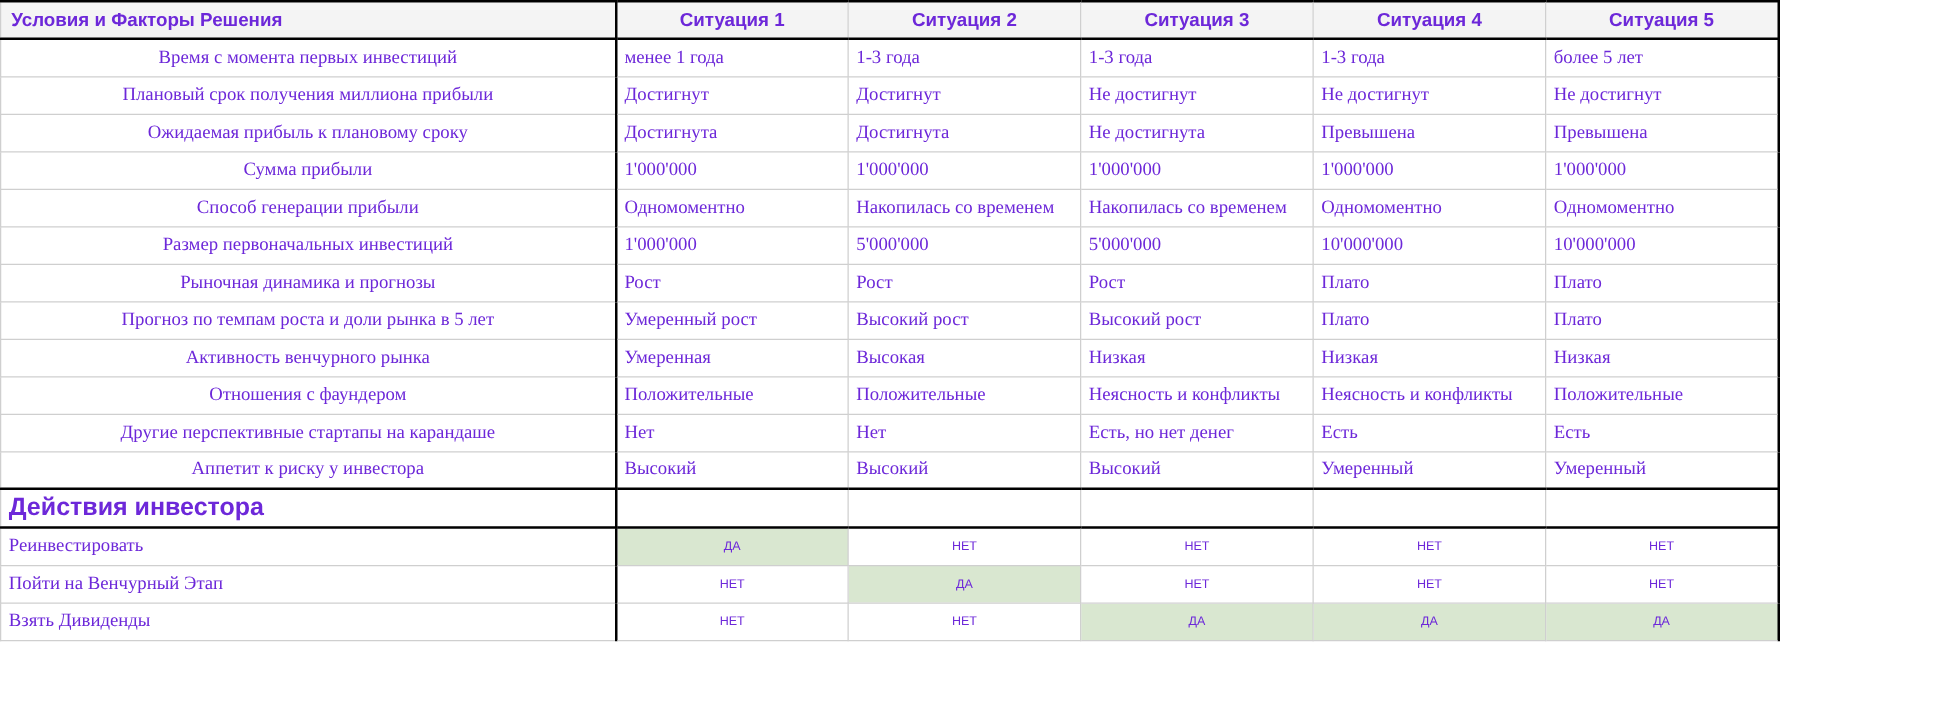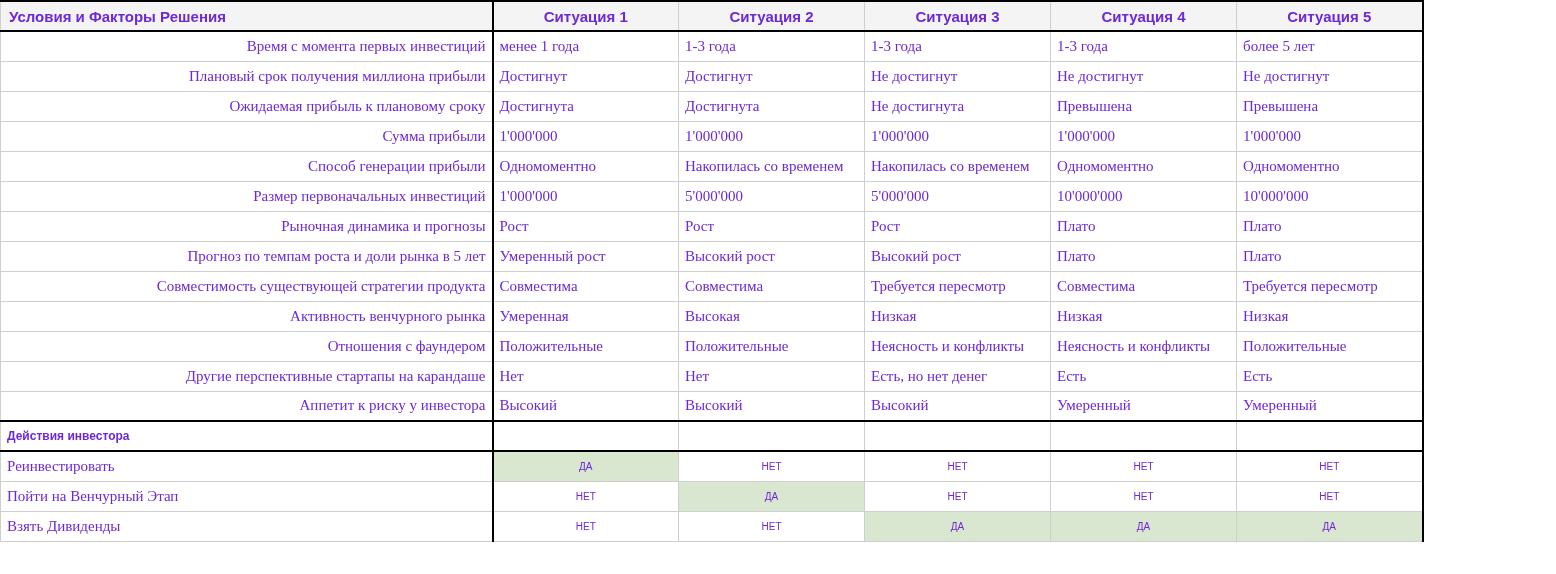--- a/index.html
+++ b/index.html
@@ -59,21 +59,21 @@
   tr.header-row th.h-sit.last {
     border-right: 2px solid #000000;
   }
   tr.header-row th.h-blank {
     background: #ffffff;
     border: none;
   }
 
   
   tr.data-row td.factor-cell {
-    text-align: right;
+    text-align: center;
     background: #ffffff;
     border-right: 2px solid #000000;
     border-left: 1px solid #cfcfcf;
   }
   tr.data-row td.value-cell {
     text-align: left;
     background: #ffffff;
   }
   tr.data-row td.value-cell.last {
     border-right: 2px solid #000000;
@@ -84,21 +84,21 @@
   }
   tr.data-row.last-factor td.factor-cell,
   tr.data-row.last-factor td.value-cell {
     border-bottom: 2px solid #000000;
   }
 
   
   tr.section-row td.section-title {
     font-family: "Liberation Sans", sans-serif;
     font-weight: bold;
-    font-size: 12px;
+    font-size: 20px;
     text-align: left;
     background: #ffffff;
     border-right: 2px solid #000000;
     border-bottom: 2px solid #000000;
     border-left: 1px solid #cfcfcf;
     border-top: none;
   }
   tr.section-row td.section-blank {
     background: #ffffff;
     border-bottom: 2px solid #000000;
@@ -227,29 +227,20 @@
       <tr class="data-row">
         <td class="factor-cell">Прогноз по темпам роста и доли рынка в 5 лет</td>
         <td class="value-cell">Умеренный рост</td>
         <td class="value-cell">Высокий рост</td>
         <td class="value-cell">Высокий рост</td>
         <td class="value-cell">Плато</td>
         <td class="value-cell last">Плато</td>
         <td class="tail-cell"></td>
       </tr>
       <tr class="data-row">
-        <td class="factor-cell">Совместимость существующей стратегии продукта</td>
-        <td class="value-cell">Совместима</td>
-        <td class="value-cell">Совместима</td>
-        <td class="value-cell">Требуется пересмотр</td>
-        <td class="value-cell">Совместима</td>
-        <td class="value-cell last">Требуется пересмотр</td>
-        <td class="tail-cell"></td>
-      </tr>
-      <tr class="data-row">
         <td class="factor-cell">Активность венчурного рынка</td>
         <td class="value-cell">Умеренная</td>
         <td class="value-cell">Высокая</td>
         <td class="value-cell">Низкая</td>
         <td class="value-cell">Низкая</td>
         <td class="value-cell last">Низкая</td>
         <td class="tail-cell"></td>
       </tr>
       <tr class="data-row">
         <td class="factor-cell">Отношения с фаундером</td>

